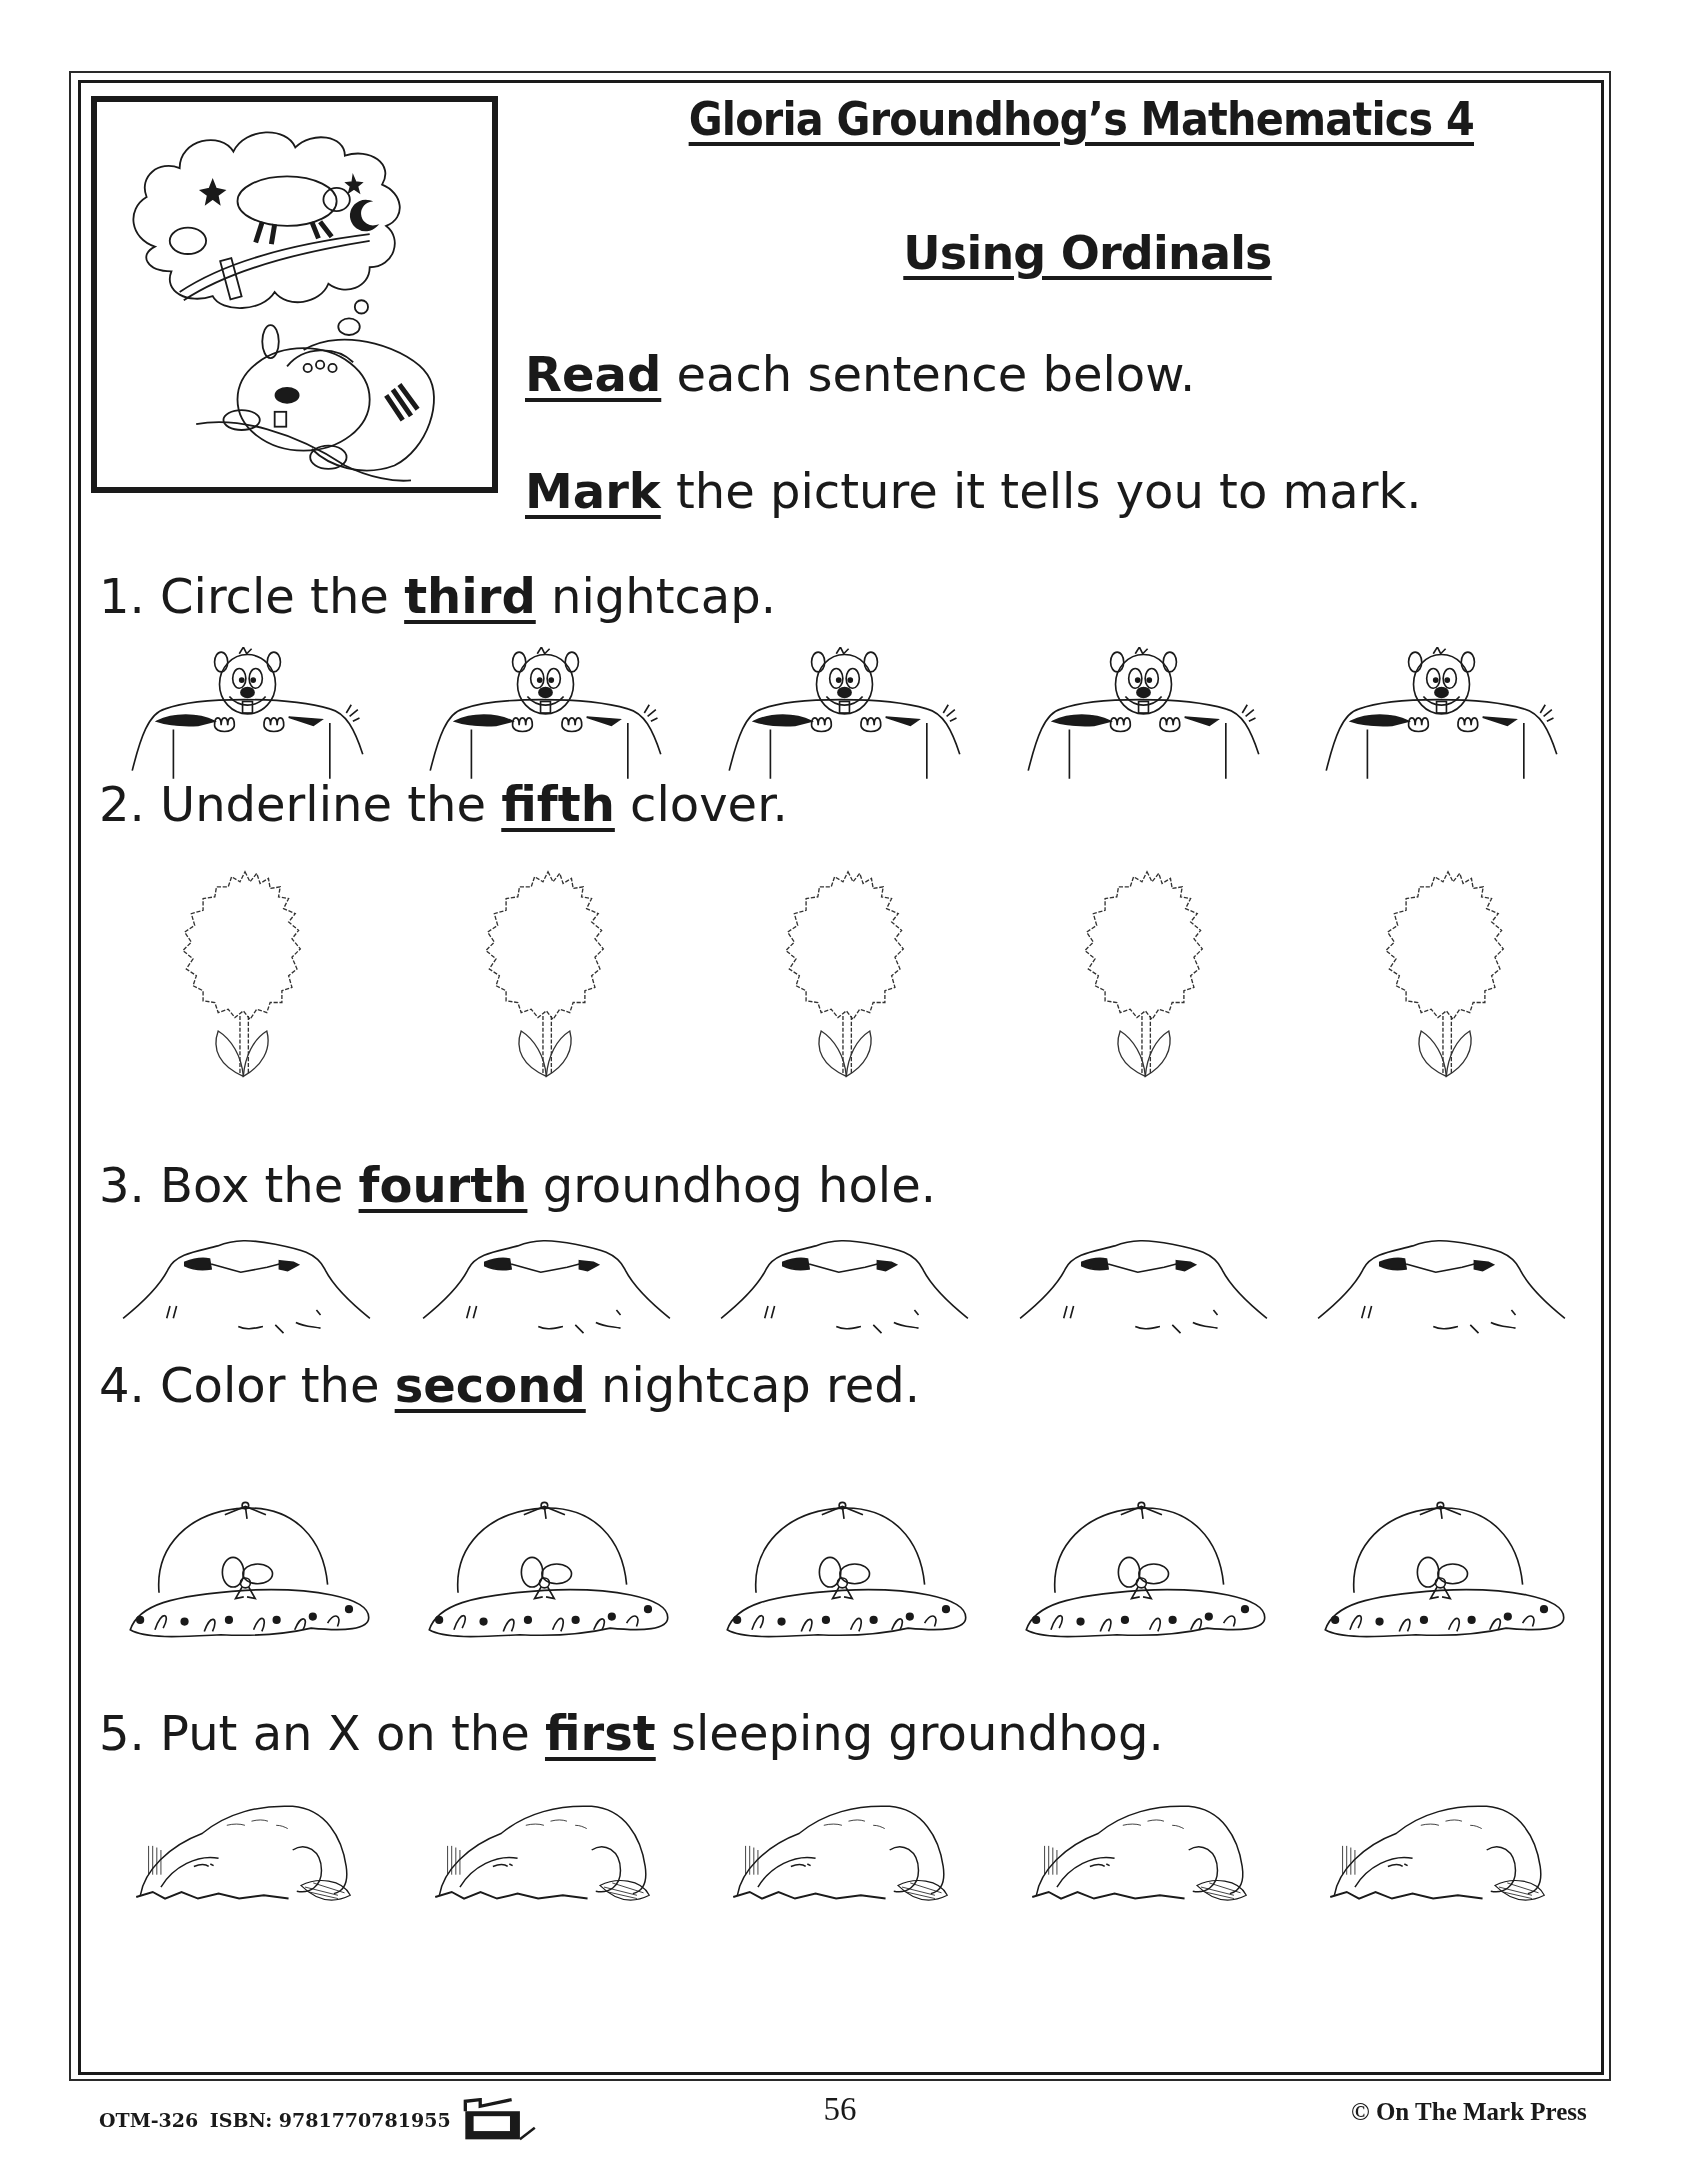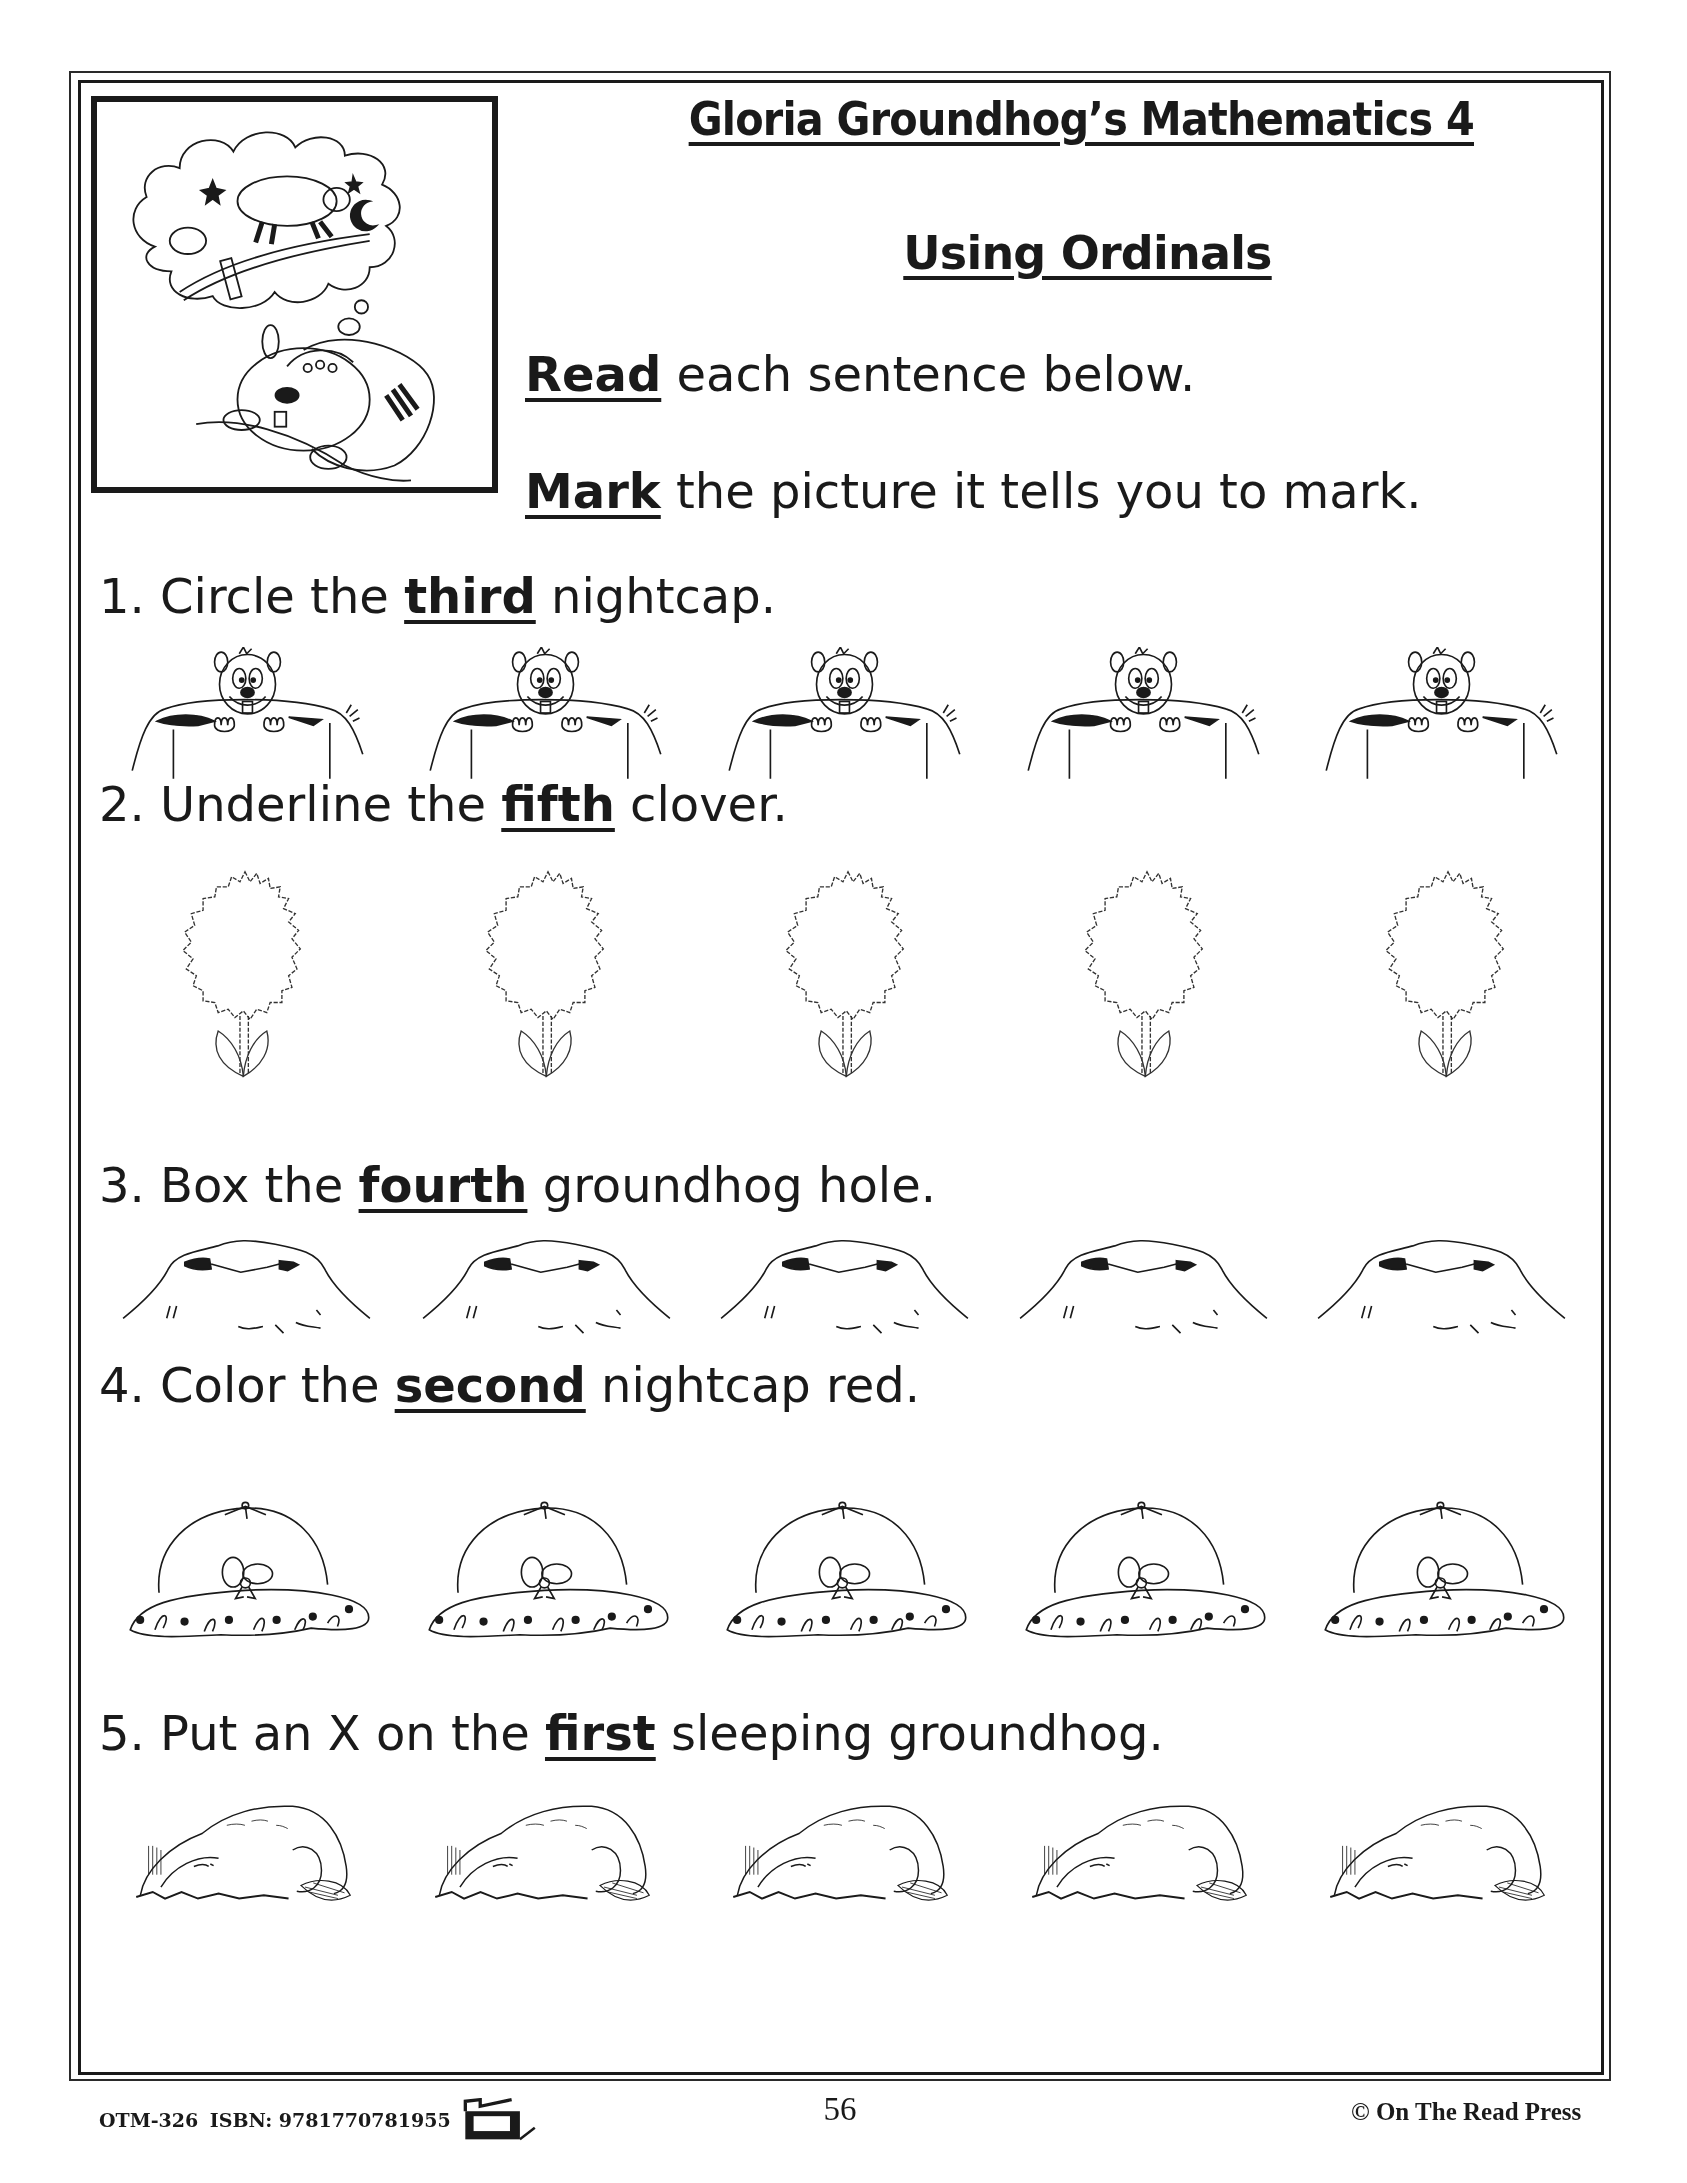--- a/index.html
+++ b/index.html
@@ -446,14 +446,14 @@
   <span>OTM-326</span>
   <span>ISBN: 9781770781955</span>
   <svg width="91" height="43" viewBox="0 0 110 52">
     <rect x="4" y="16" width="66" height="34" fill="#1a1a1a"></rect>
     <rect x="14" y="22" width="44" height="18" fill="#fff"></rect>
     <path d="M4 16 L4 4 L22 2 L22 10 L60 2" stroke="#1a1a1a" stroke-width="4" fill="none"></path>
     <path d="M70 50 L88 36" stroke="#1a1a1a" stroke-width="3"></path>
   </svg>
 </div>
 <div class="footer-page">56</div>
-<div class="footer-right">© On The Read Press</div>
+<div class="footer-right">© On The Mark Press</div>
 
 
 </body></html>

